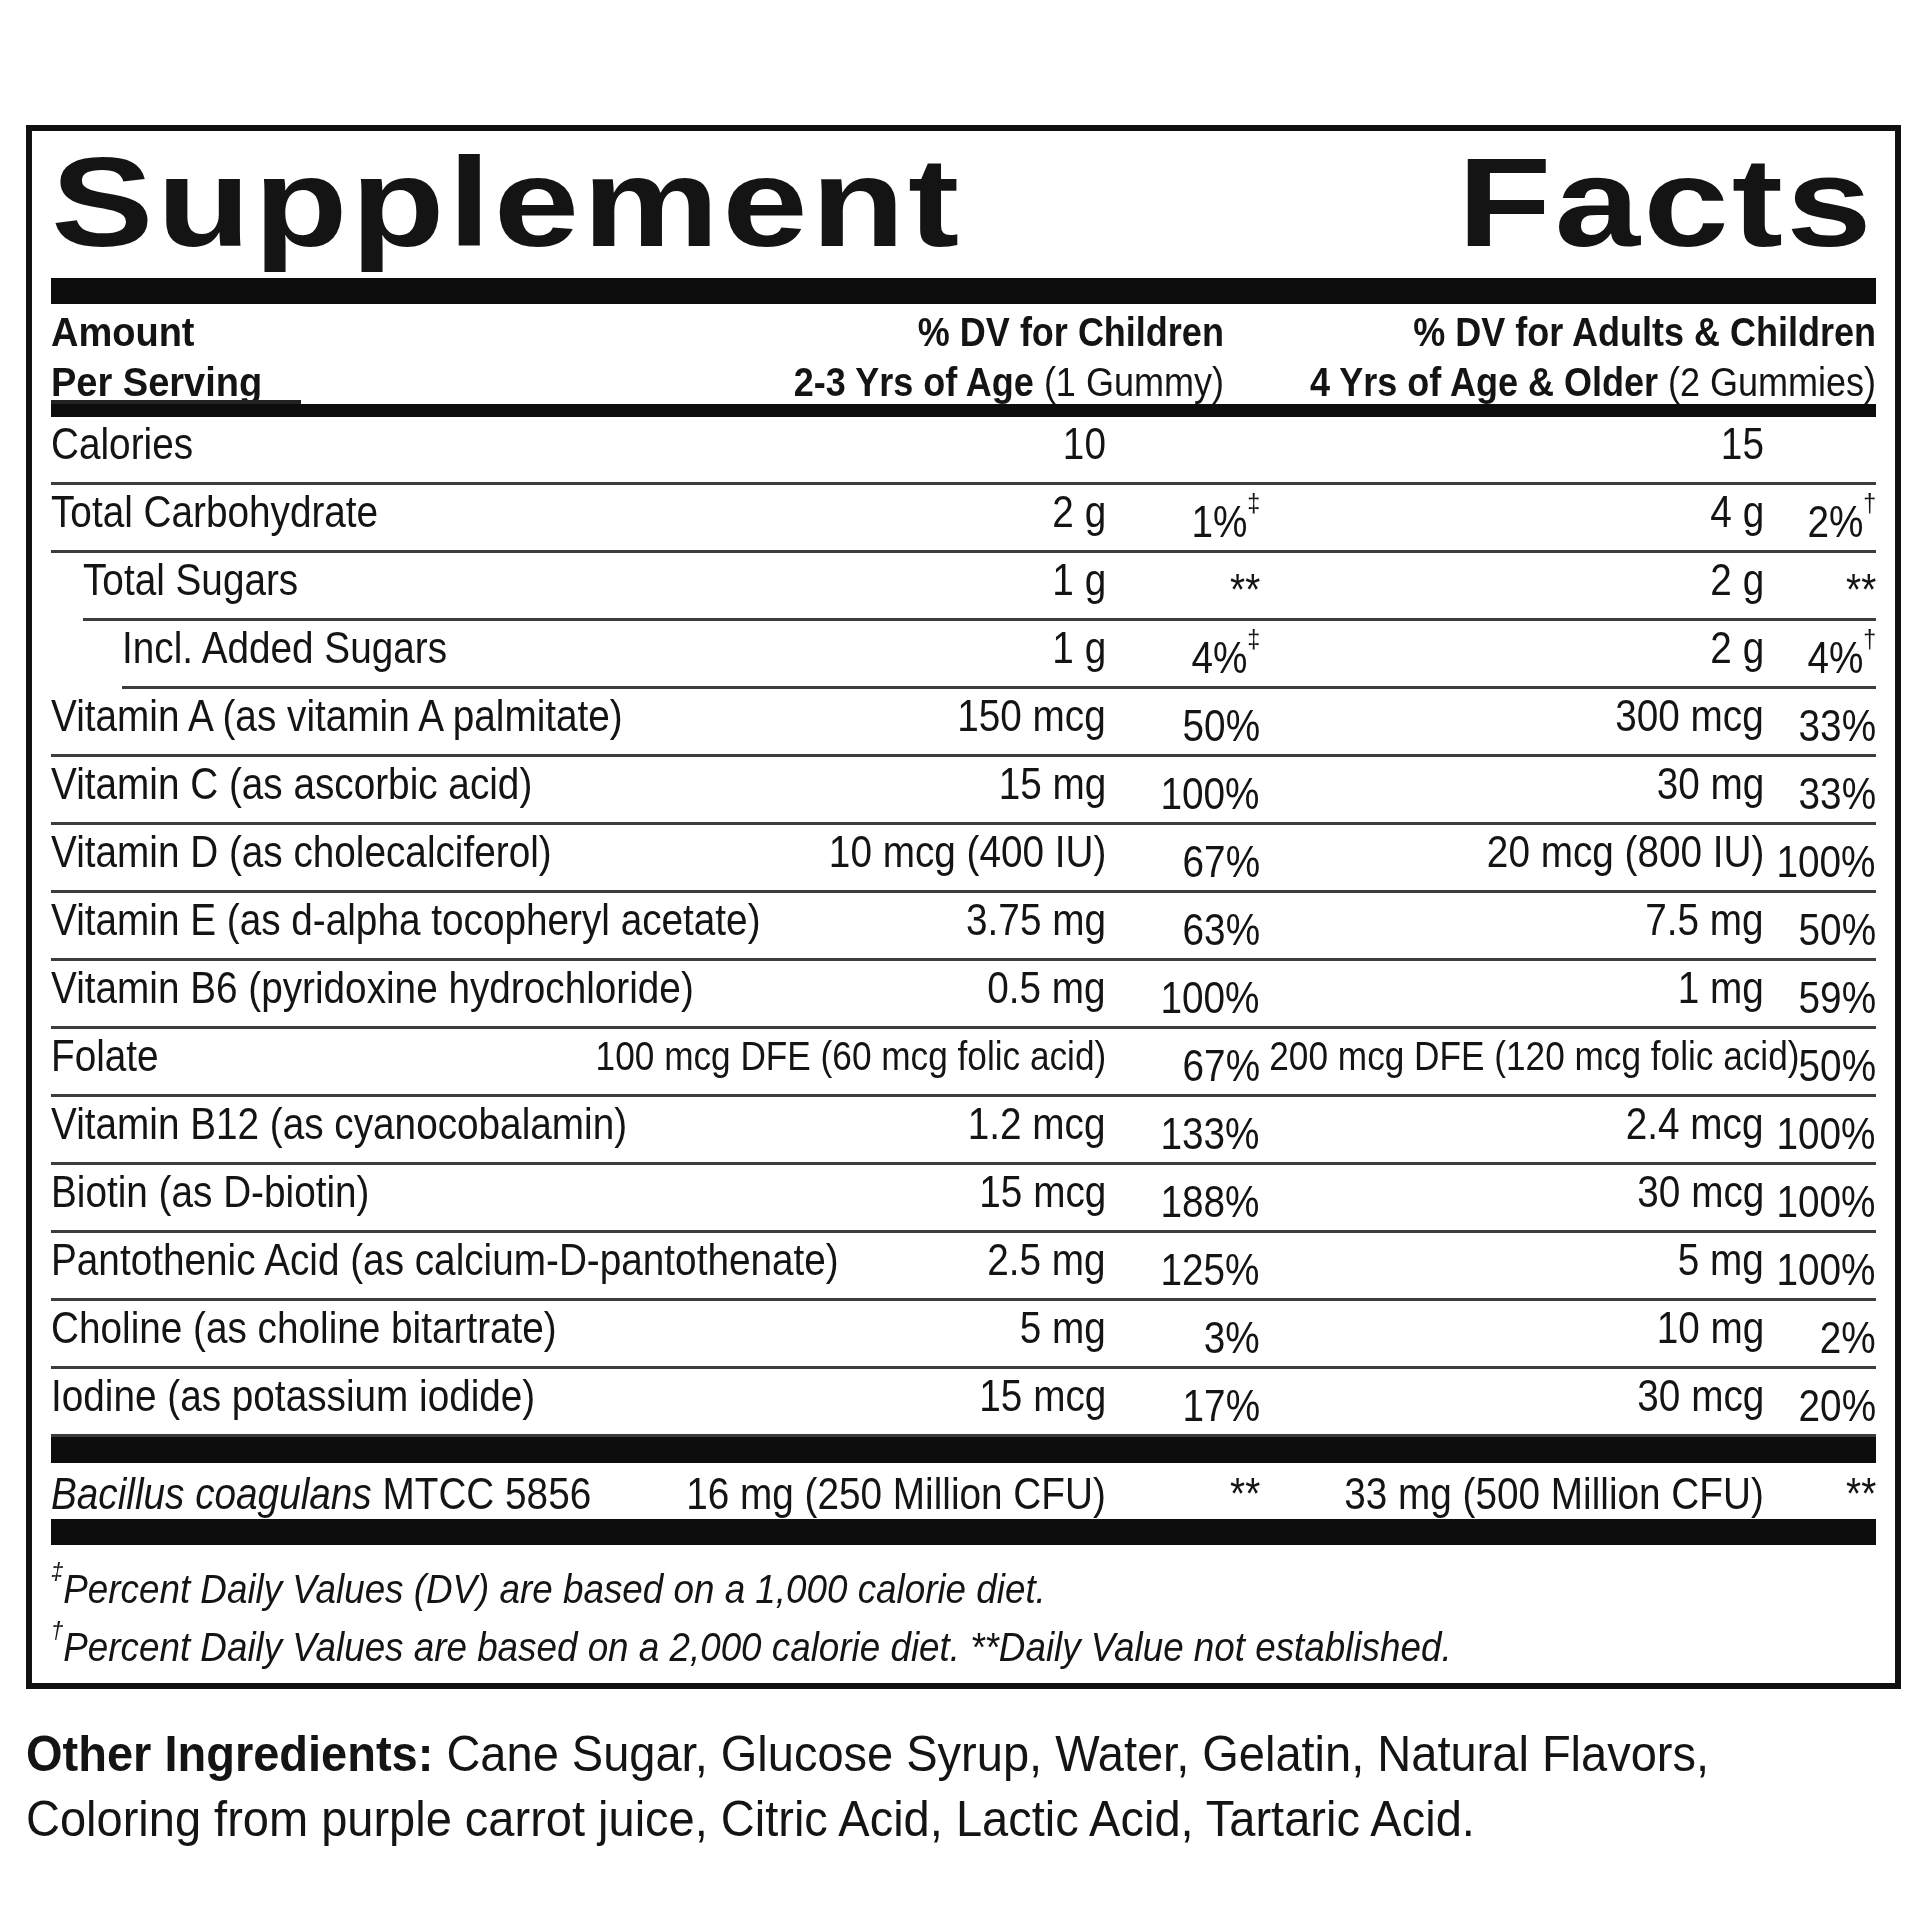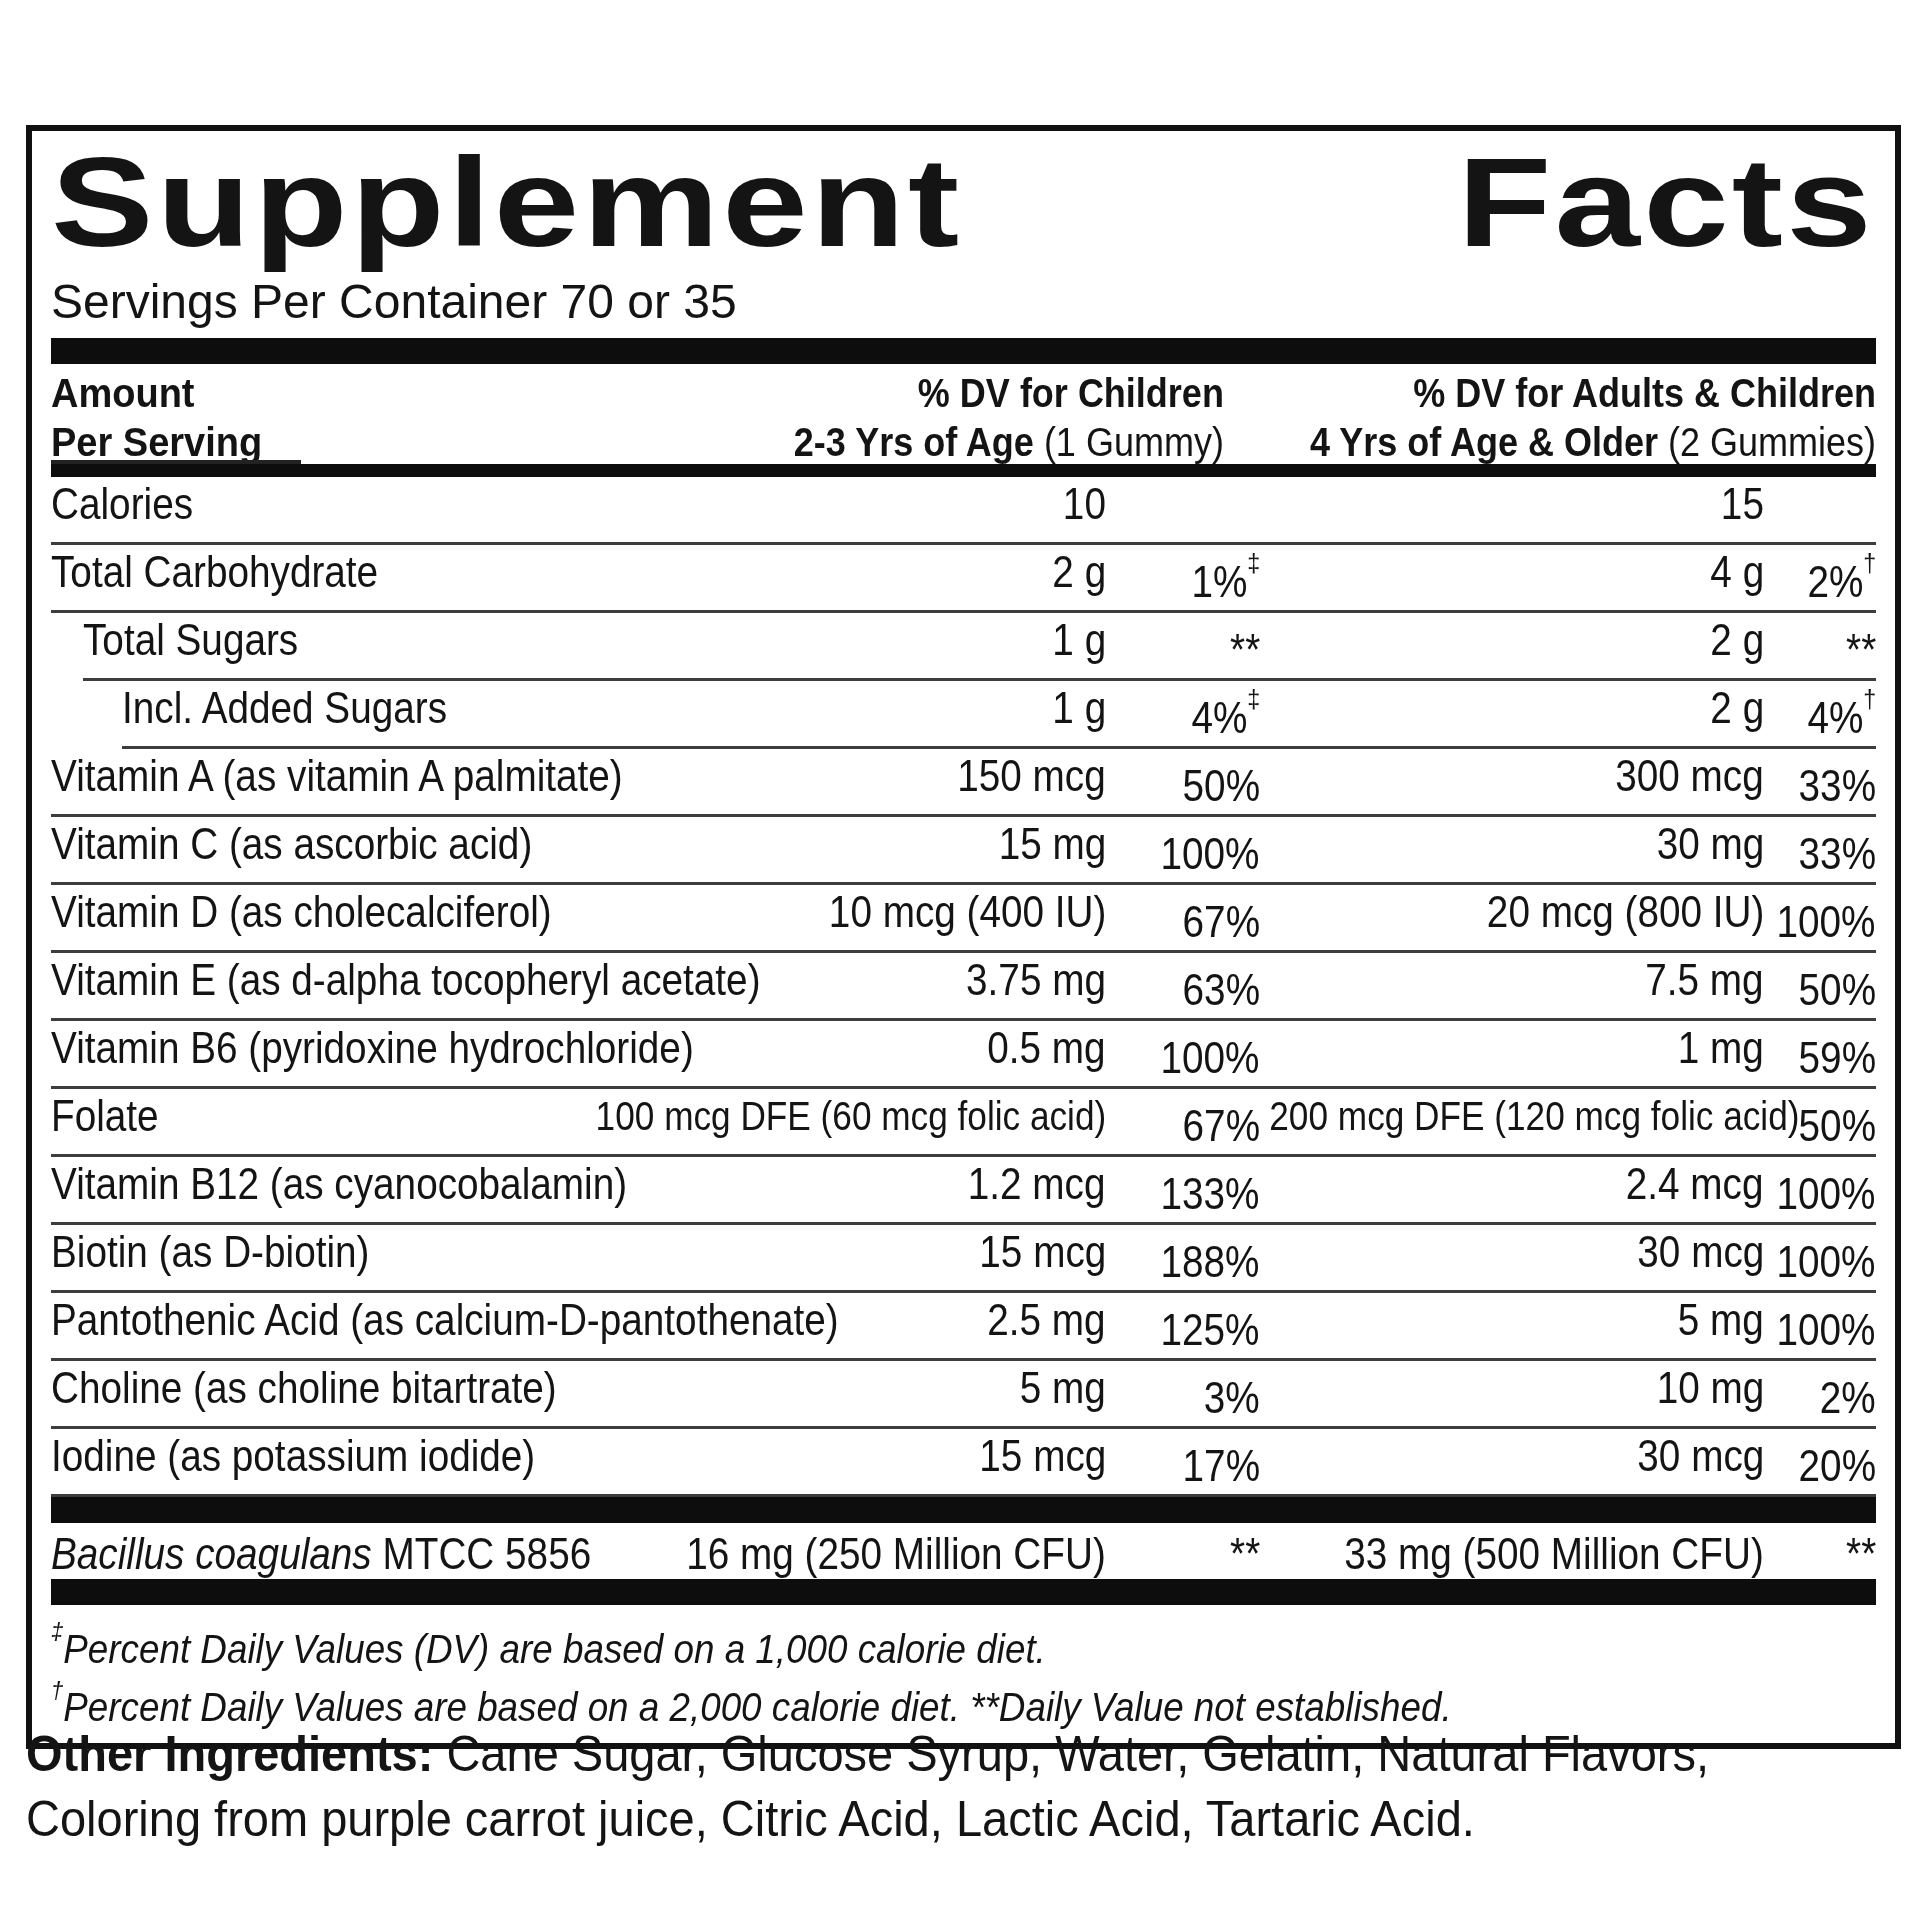--- a/index.html
+++ b/index.html
@@ -67,21 +67,20 @@
 
 <div class="page">
   <div class="panel">
 
     <div class="sf-title">
       <span>Supplement</span>
       <span>Facts</span>
     </div>
 
     <div class="serving">
-      <div>Servings Per Container 70 or 35</div>
     </div>
 
     <div class="bar-thick"></div>
 
     <div class="thead">
       <div class="col1">
         <div>Amount</div>
         <div>Per Serving</div>
       </div>
       <div class="col2">

